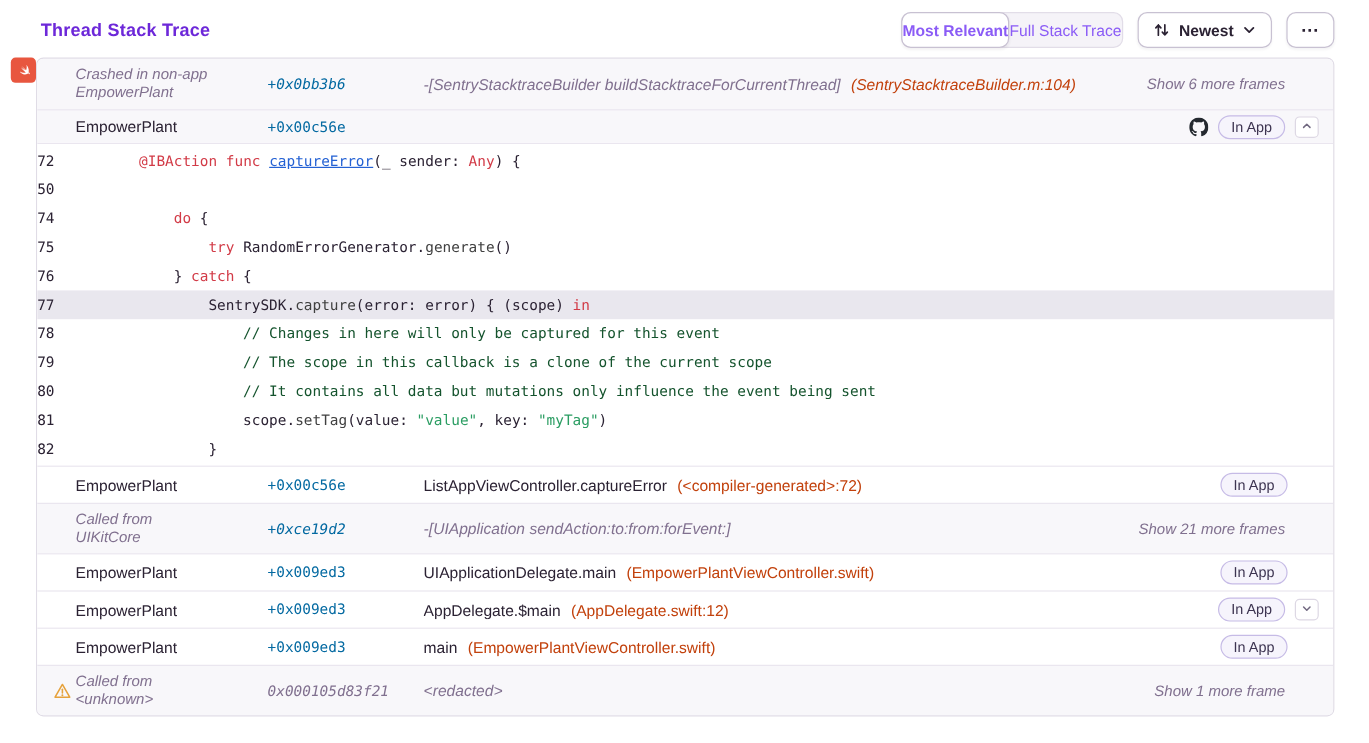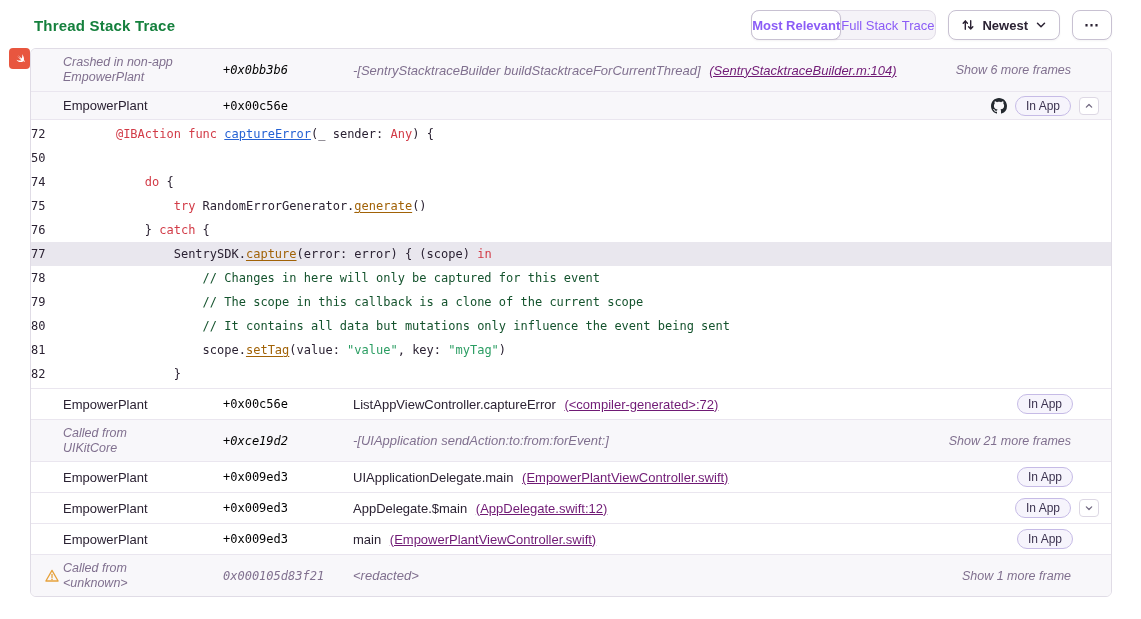--- a/index.html
+++ b/index.html
@@ -2,21 +2,21 @@
 <html><head>
 <meta charset="utf-8">
 <style>
   * { margin:0; padding:0; box-sizing:border-box; }
   html,body { background:#fff; }
   body { width:1141px; height:619px; font-family:"Liberation Sans", sans-serif; color:#2b2233; }
   .page { position:relative; width:1141px; height:619px; overflow:hidden; }
 
   
   .hdr { display:flex; align-items:center; padding:10px 29px 0 34px; height:40px; }
-  .hdr-title { font-size:15px; font-weight:700; color:#15803d; letter-spacing:.2px; }
+  .hdr-title { font-size:15px; font-weight:700; color:#6d28d9; letter-spacing:.2px; }
   .hdr-controls { margin-left:auto; display:flex; align-items:center; gap:12px; }
 
   .seg { display:flex; align-items:stretch; background:#f5f3f8; border:1px solid #e2dde8; border-radius:8px; }
   .seg-btn { height:28px; display:flex; align-items:center; padding:0 0; font-size:13px; color:#8b5cf6;
              border-radius:8px; border:1px solid transparent; cursor:pointer; white-space:nowrap; }
   .seg-btn.active { background:#fff; border-color:#c8c1d2; font-weight:700; margin:-1px; height:30px;
                     box-shadow:0 1px 2px rgba(43,34,51,.06); }
 
   .btn { height:30px; display:flex; align-items:center; gap:7px; padding:0 12px; background:#fff;
          border:1px solid #c8c1d2; border-radius:8px; font-size:13px; font-weight:700; color:#2b2233;
@@ -32,25 +32,25 @@
 
   .frame { display:flex; align-items:center; padding:0 12px 0 32px; border-top:1px solid #eae6ef;
            position:relative; background:#fff; min-height:31px; }
   .rows > .frame:first-child { border-top:none; }
   .frame.sys { background:#f8f7fa; color:#80708f; font-style:italic; min-height:42px; }
   .frame.active-frame { background:#f8f7fa; min-height:28px; }
   .frame.r-first { min-height:42px; }
 
   .mod { width:160px; flex:none; font-size:13px; padding-right:8px; }
   .sys .mod { font-size:12.5px; line-height:15px; }
-  .addr { width:130px; flex:none; font-family:"DejaVu Sans Mono", monospace; font-size:12px; color:#000000;
+  .addr { width:130px; flex:none; font-family:"DejaVu Sans Mono", monospace; font-size:12px; color:#0369a1;
           text-decoration:none; }
   .addr.plain { color:#80708f; }
   .fn-col { flex:1; min-width:0; font-size:13px; white-space:nowrap; overflow:hidden; }
-  .file { color:#701a75; border-bottom:1px dashed #bfb8ca; margin-left:5px; padding-bottom:1px;text-decoration:underline; }
+  .file { color:#c2410c; border-bottom:1px dashed #bfb8ca; margin-left:5px; padding-bottom:1px; }
   .sys .file { border-bottom:none; }
 
   .right { margin-left:auto; flex:none; display:flex; align-items:center; gap:8px; font-style:normal; }
   .more { font-size:12.5px; font-style:italic; color:#80708f; margin-right:28px; }
   .badge { height:20px; padding:0 10px; display:flex; align-items:center; border:1px solid #c6bbe6;
            background:#f6f4fc; border-radius:10px; font-size:12px; color:#3d3451; white-space:nowrap; }
   .no-chev .badge { margin-right:26px; }
   .chev-btn { width:20px; height:18px; border:1px solid #ddd8e4; border-radius:4px; background:#fff;
               display:flex; align-items:center; justify-content:center; cursor:pointer; }
   .gh-btn { display:flex; align-items:center; cursor:pointer; }
@@ -58,21 +58,21 @@
 
   
   .code { background:#fff; border-top:1px solid #eae6ef; padding:2px 0;
           font-family:"DejaVu Sans Mono", monospace; font-size:12px; color:#2b2233; }
   .cl { display:flex; align-items:center; height:24px; }
   .cl.hl { background:#e9e7ee; }
   .ln { width:40px; flex:none; text-align:left; color:#2b2233; }
   .ct { white-space:pre; margin-left:16px; }
   .tk-kw { color:#d23b47; }
   .tk-nm { color:#2562d4;text-decoration:underline; }
-  .tk-fn { color:#a16207; text-decoration:underline; text-underline-offset:2px; cursor:pointer; }
+  .tk-fn { color:#404040; text-underline-offset:2px; cursor:pointer; }
   .tk-cm { color:#14532d; }
   .tk-st { color:#2a9d62; }
 </style>
 </head>
 <body>
 
 <div class="page">
 
   <div class="hdr">
     <div class="hdr-title">Thread Stack Trace</div>

